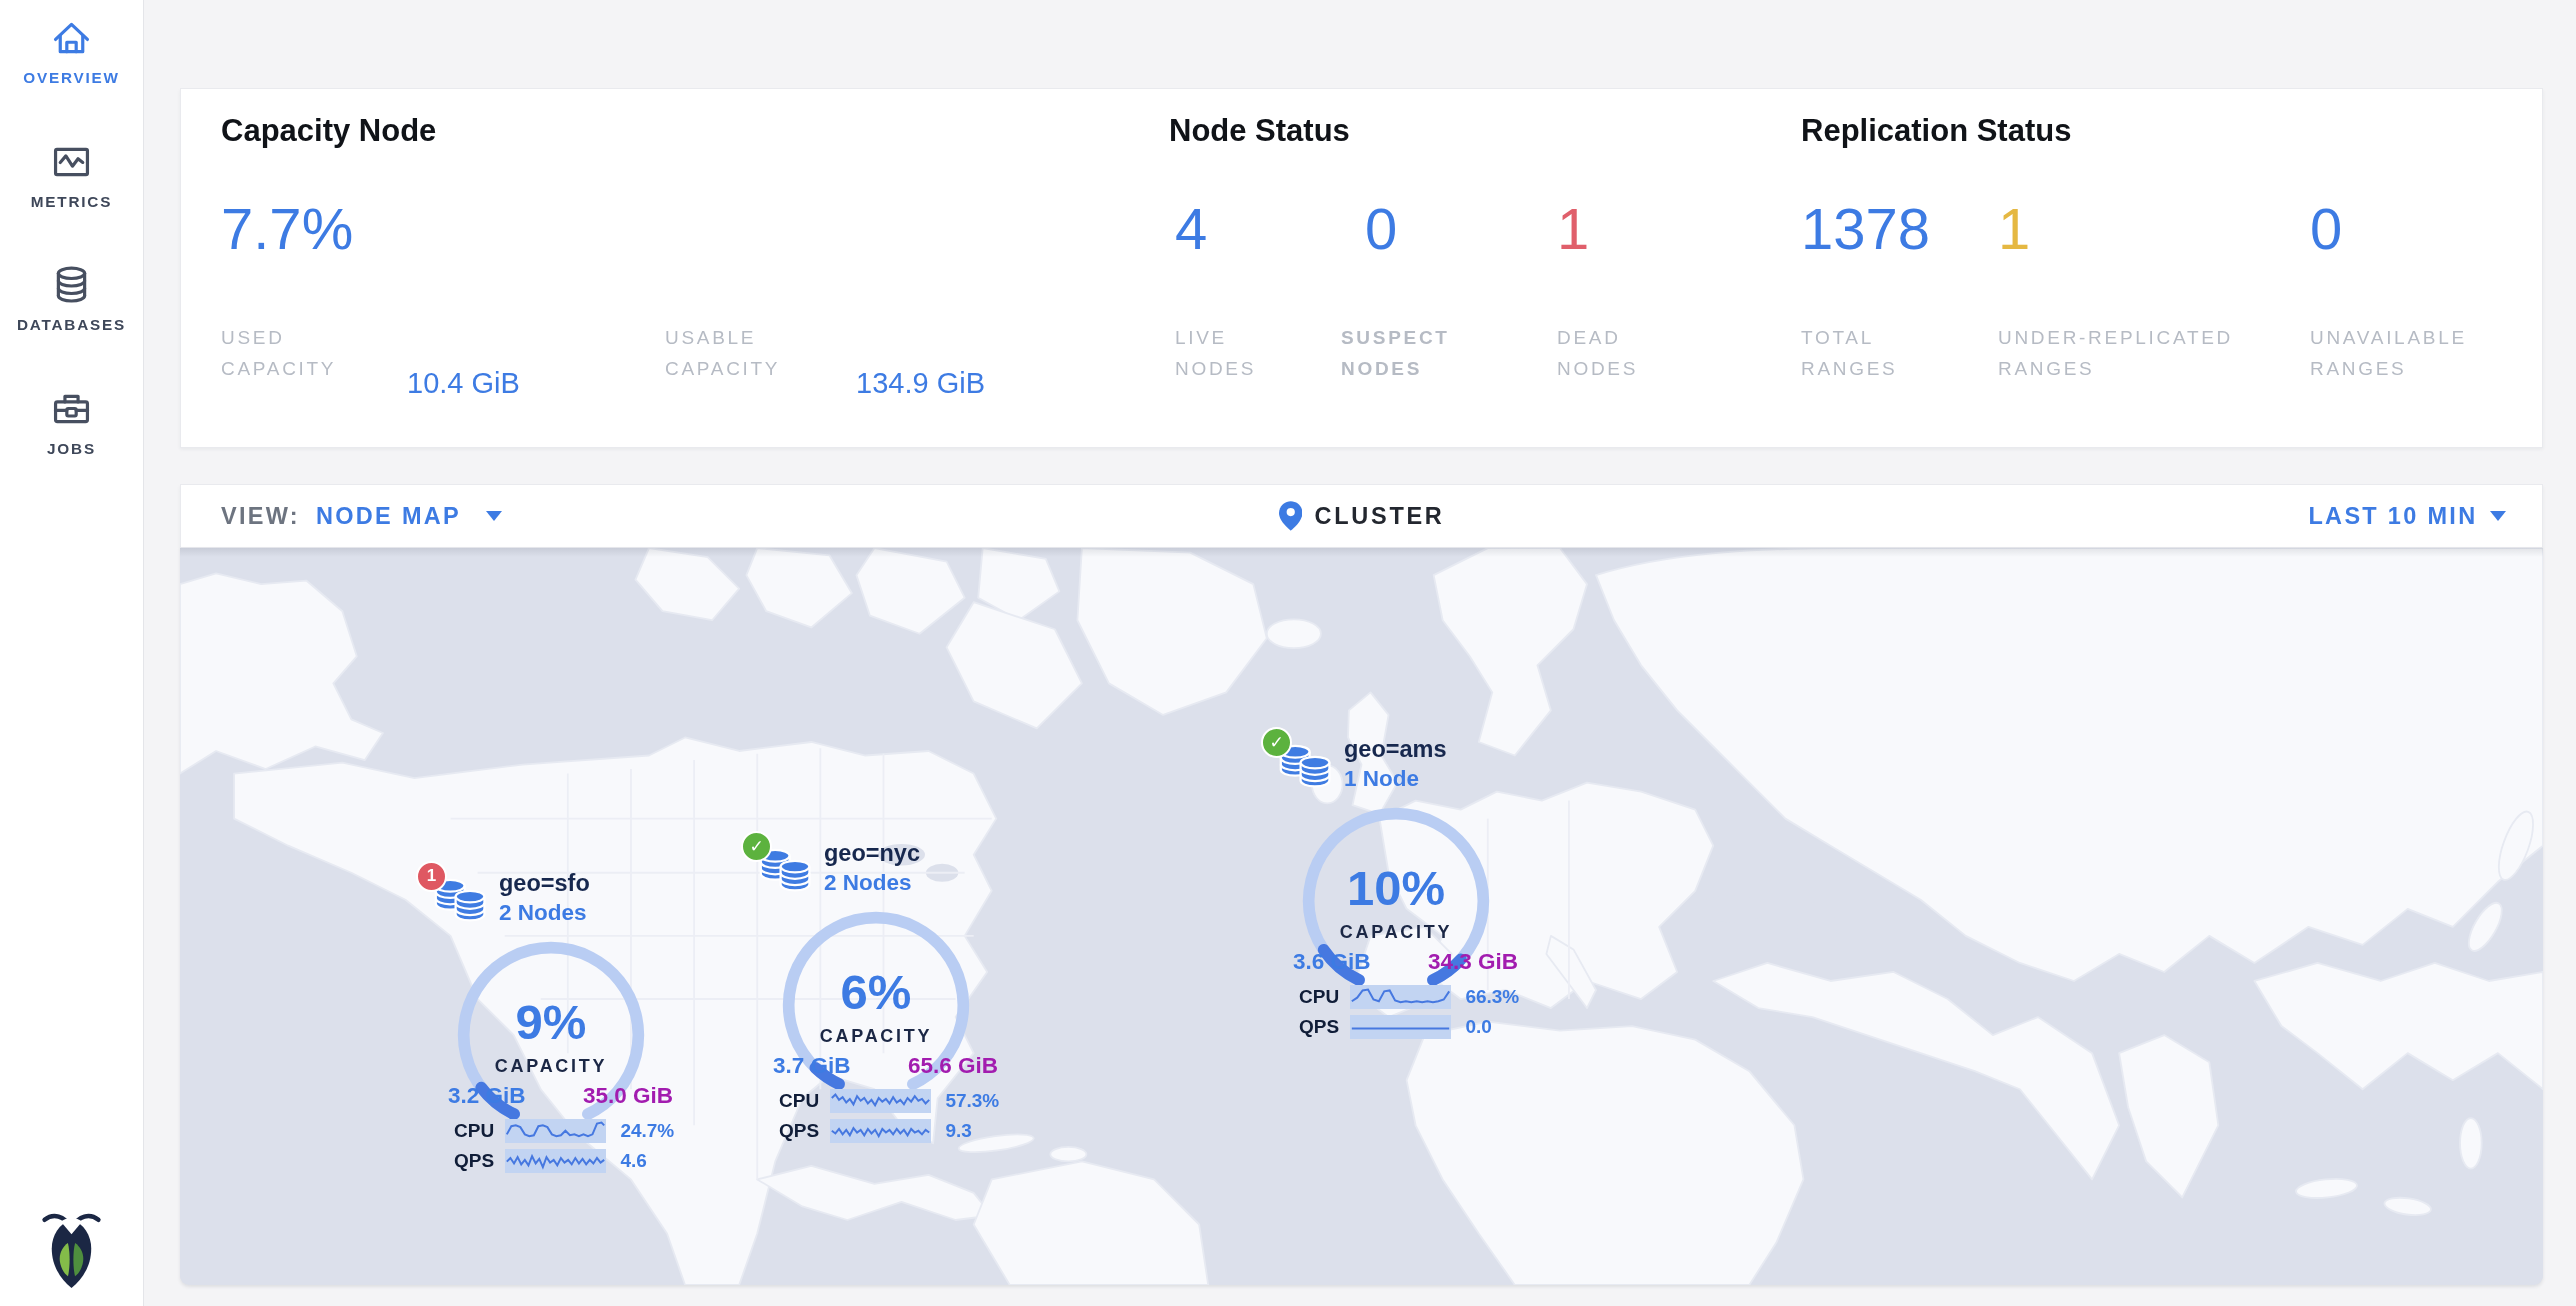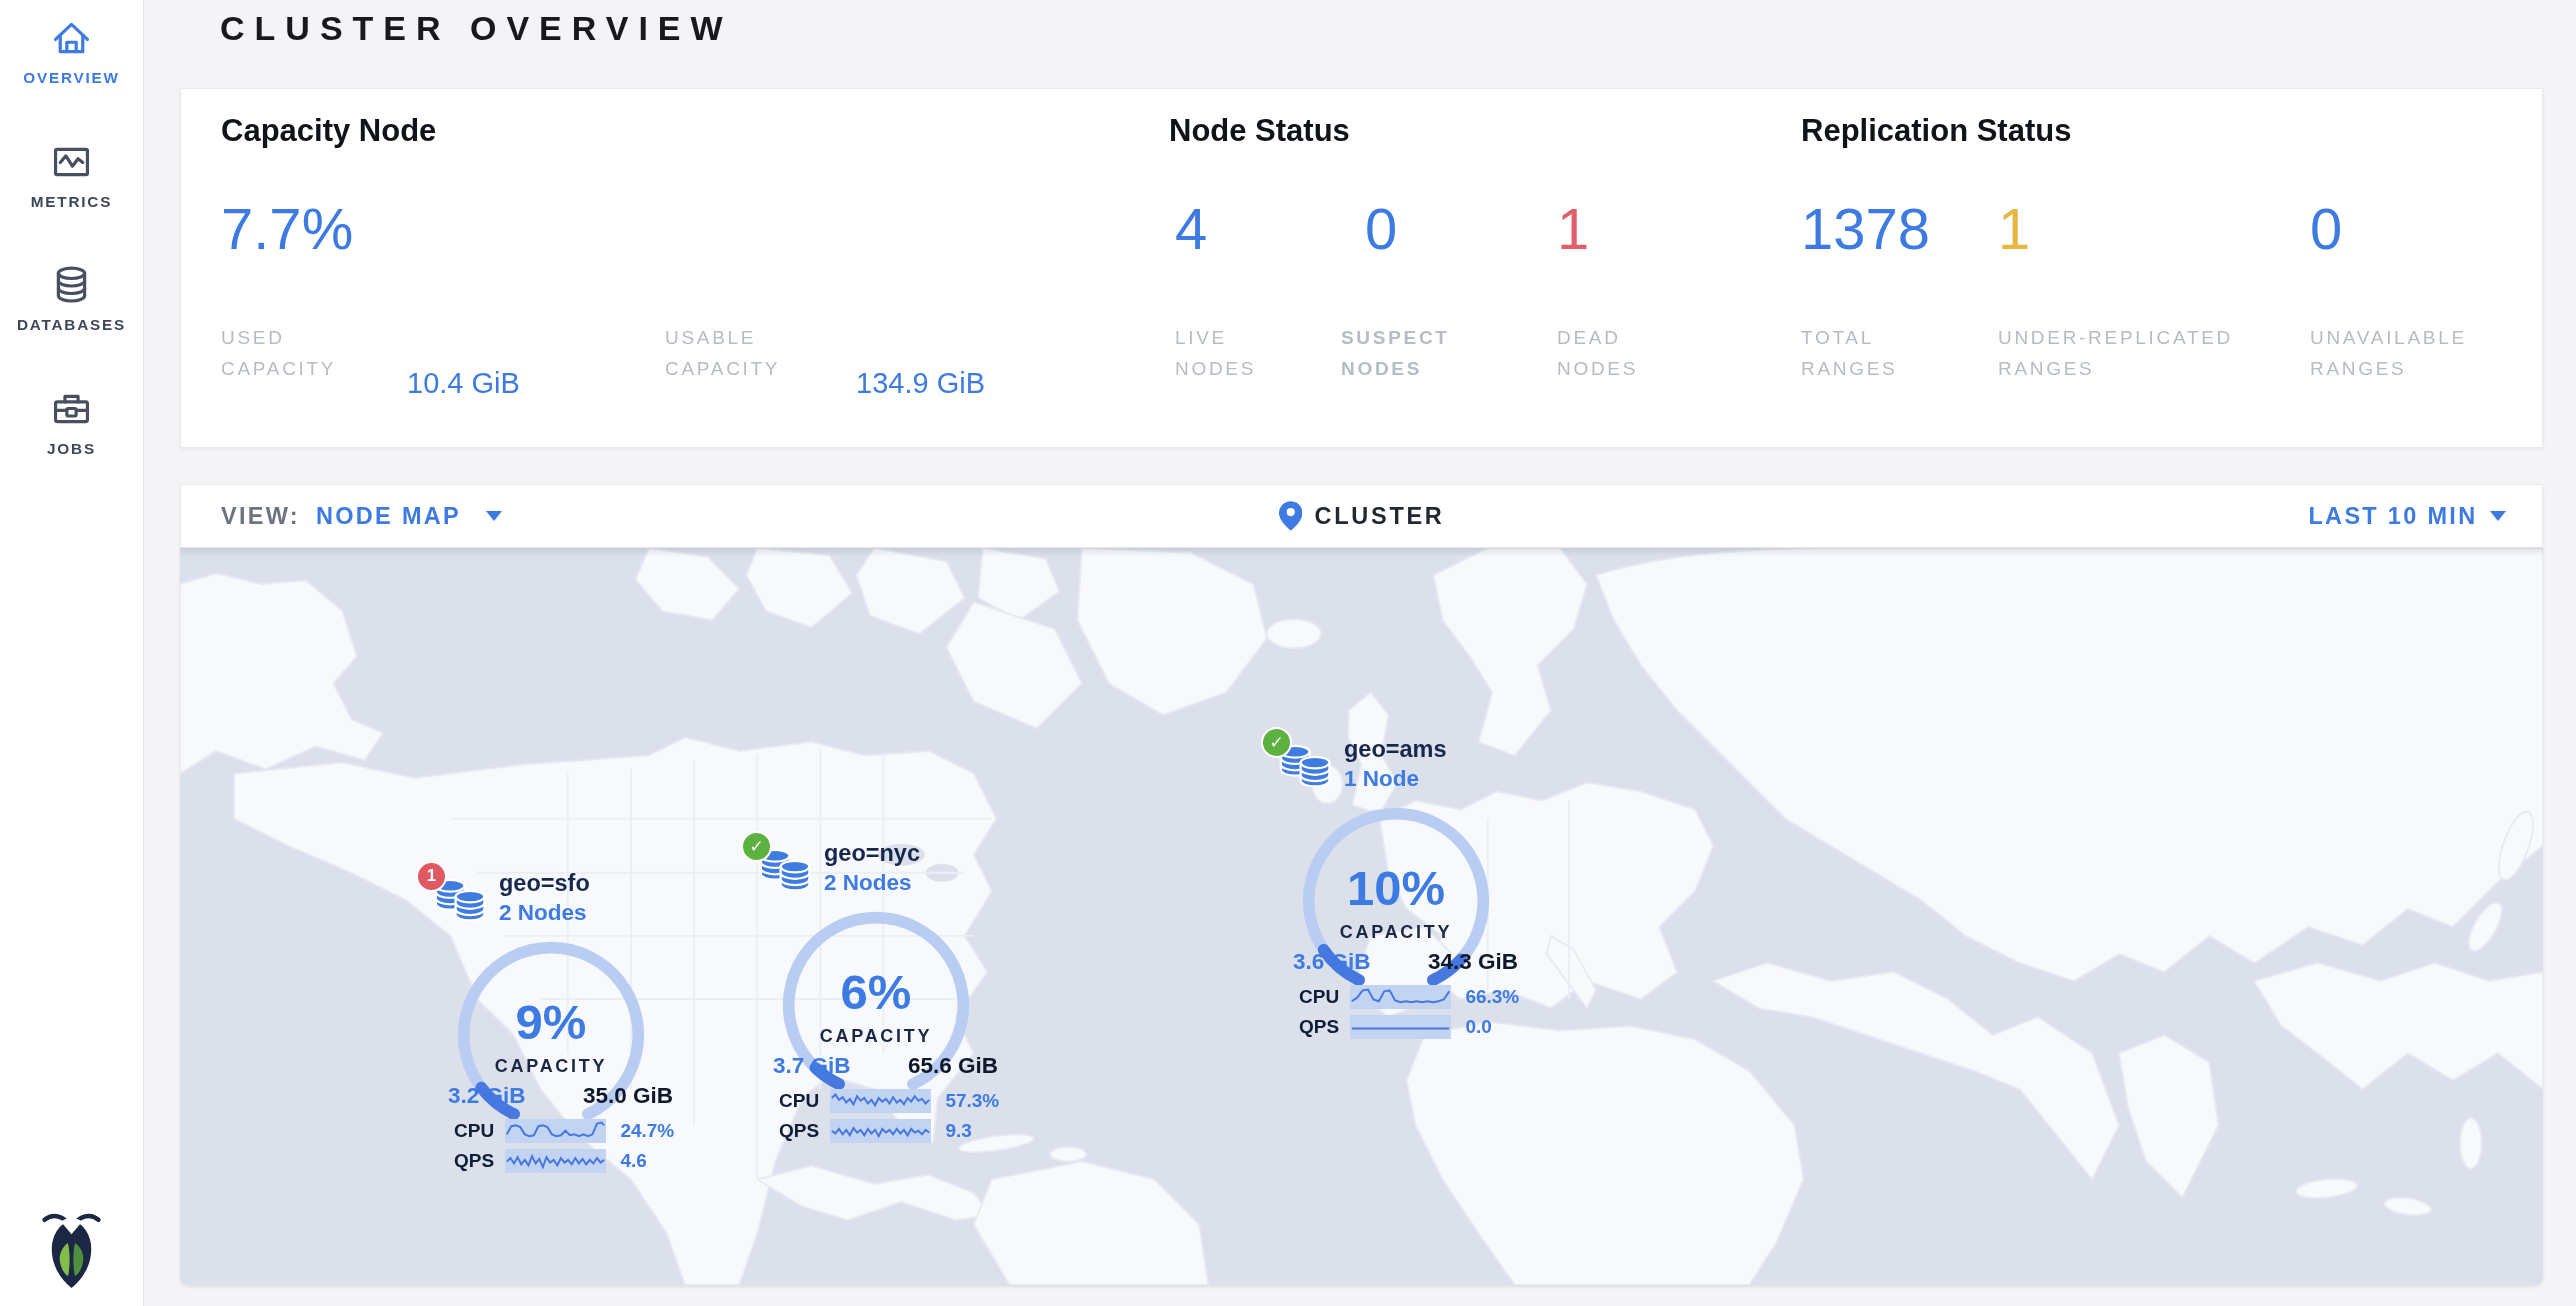--- a/index.html
+++ b/index.html
@@ -122,21 +122,21 @@
   .loc-nodes { position: absolute; left: 103px; top: 41px; font-size: 22.5px; font-weight: bold; color: #3d7be3; }
 
   .gauge-svg { position: absolute; left: 47px; top: 68px; }
   .gauge-pct { position: absolute; left: 47px; top: 135px; width: 216px; text-align: center;
                font-size: 49px; font-weight: bold; color: #3d7be3; }
   .gauge-cap { position: absolute; left: 47px; top: 197px; width: 216px; text-align: center;
                font-size: 18px; font-weight: bold; letter-spacing: 2.7px; color: #1b2745; }
   .gauge-vals { position: absolute; left: 52px; top: 224px; width: 225px;
                 display: flex; justify-content: space-between; font-size: 22.5px; font-weight: bold; }
   .gauge-vals .used { color: #3d7be3; }
-  .gauge-vals .total { color: #0f172a; }
+  .gauge-vals .total { color: #a21caf; }
 
   .meter-row { position: absolute; left: 58px; display: flex; align-items: center; }
   .meter-row.cpu { top: 260px; }
   .meter-row.qps { top: 290px; }
   .m-label { width: 51px; font-size: 19px; font-weight: bold; color: #101d38; }
   .spark { width: 101px; height: 23.5px; background: #c2d4f2; }
   .m-val { margin-left: 14.4px; font-size: 19px; font-weight: bold; color: #3d7be3; }
 </style>
 </head>
 <body>
@@ -194,21 +194,20 @@
         <path d="M4,14 C14,6 26,10 33,22" fill="none" stroke="#1b2744" stroke-width="5" stroke-linecap="round"></path>
         <path d="M64,14 C54,6 42,10 35,22" fill="none" stroke="#1b2744" stroke-width="5" stroke-linecap="round"></path>
         <path d="M34,14 C20,18 12,32 12,46 C12,66 22,80 34,90 C46,80 56,66 56,46 C56,32 48,18 34,14 Z" fill="#1b2744"></path>
         <path d="M22,16 L34,30 L46,16 C42,13 38,12 34,12 C30,12 26,13 22,16 Z" fill="#ffffff"></path>
         <path d="M30,40 C24,44 20,52 21,60 C22,68 26,74 30,77 C32,70 33,52 30,40 Z" fill="#84bc49"></path>
         <path d="M38,40 C44,44 48,52 47,60 C46,68 42,74 38,77 C36,70 35,52 38,40 Z" fill="#4f8f3e"></path>
       </svg>
     </span>
   </nav>
 
-  <h1 class="page-title">CLUSTER OVERVIEW</h1>
 
   <section class="card stats-card">
 
     <h2 class="col-title t-capacity">Capacity Node</h2>
     <div class="big-num" style="left:40px;">7.7%</div>
 
 
     <div class="stat-label" style="left:40px;">
       <span>USED</span><br>
       <span>CAPACITY</span>

